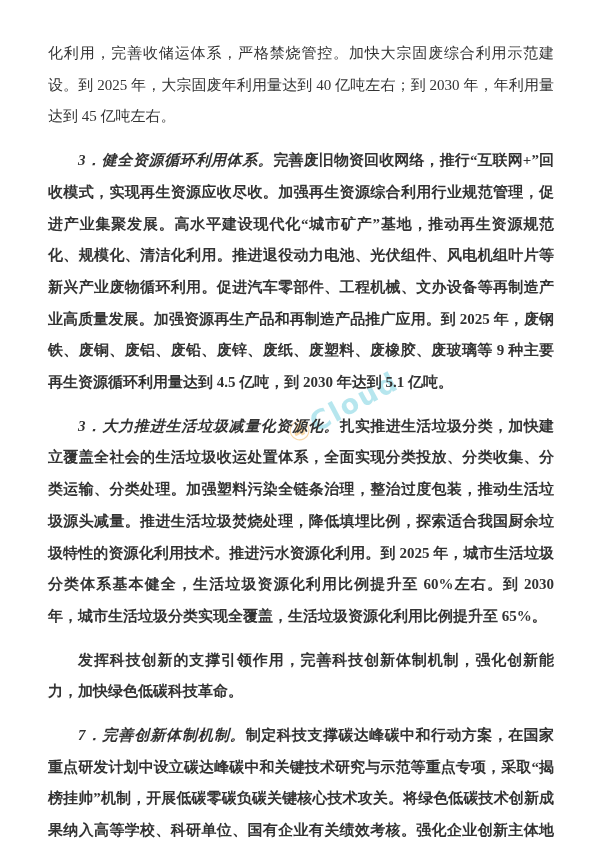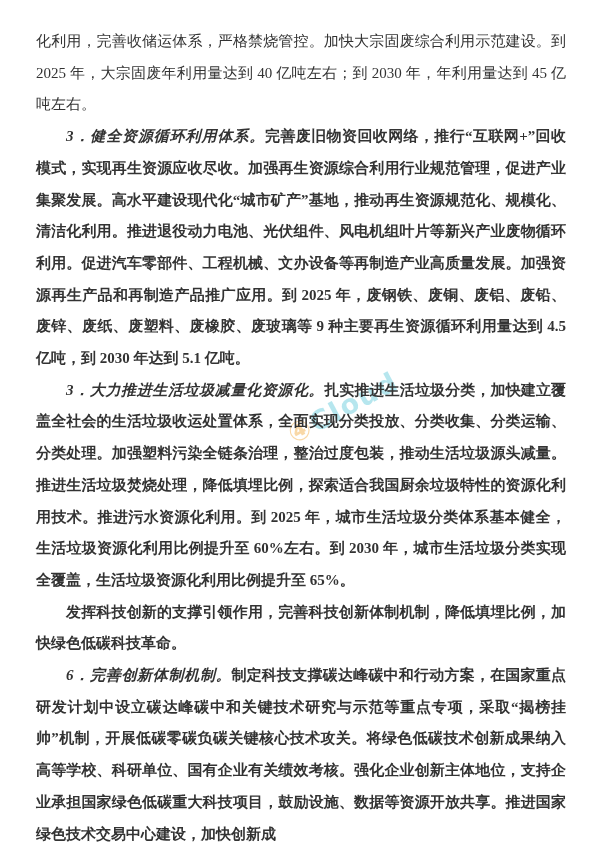--- a/index.html
+++ b/index.html
@@ -16,21 +16,21 @@
     position: absolute;
     left: 36px;
     top: 26px;
     width: 530px;
     color: #333333;
     font-size: 15px;
     line-height: 31.7px;
     text-align: justify;
     text-justify: inter-ideograph;
   }
-  .content p { margin: 0; padding: 0; }
+  .content p { margin: 12px; padding: 0; }
   .content p.indent { text-indent: 2em; font-weight: bold; }
   .kai {
     font-style: italic;
     letter-spacing: 0.5px;
   }
   .watermark {
     position: absolute;
     left: 258px;
     top: 392px;
     width: 170px;
@@ -59,18 +59,18 @@
 
   <div class="content">
 
     <p><span>化利用，完善收储运体系，严格禁烧管控。加快大宗固废综合利用示范建设。到 2025 年，大宗固废年利用量达到 40 亿吨左右；到 2030 年，年利用量达到 45 亿吨左右。</span></p>
 
     <p class="indent"><span class="kai">3．健全资源循环利用体系。</span><span>完善废旧物资回收网络，推行“互联网+”回收模式，实现再生资源应收尽收。加强再生资源综合利用行业规范管理，促进产业集聚发展。高水平建设现代化“城市矿产”基地，推动再生资源规范化、规模化、清洁化利用。推进退役动力电池、光伏组件、风电机组叶片等新兴产业废物循环利用。促进汽车零部件、工程机械、文办设备等再制造产业高质量发展。加强资源再生产品和再制造产品推广应用。到 2025 年，废钢铁、废铜、废铝、废铅、废锌、废纸、废塑料、废橡胶、废玻璃等 9 种主要再生资源循环利用量达到 4.5 亿吨，到 2030 年达到 5.1 亿吨。</span></p>
 
     <p class="indent"><span class="kai">3．大力推进生活垃圾减量化资源化。</span><span>扎实推进生活垃圾分类，加快建立覆盖全社会的生活垃圾收运处置体系，全面实现分类投放、分类收集、分类运输、分类处理。加强塑料污染全链条治理，整治过度包装，推动生活垃圾源头减量。推进生活垃圾焚烧处理，降低填埋比例，探索适合我国厨余垃圾特性的资源化利用技术。推进污水资源化利用。到 2025 年，城市生活垃圾分类体系基本健全，生活垃圾资源化利用比例提升至 60%左右。到 2030 年，城市生活垃圾分类实现全覆盖，生活垃圾资源化利用比例提升至 65%。</span></p>
 
 
-    <p class="indent"><span>发挥科技创新的支撑引领作用，完善科技创新体制机制，降低填埋比例，加快绿色低碳科技革命。</span></p>
+    <p class="indent"><span>发挥科技创新的支撑引领作用，完善科技创新体制机制，强化创新能力，加快绿色低碳科技革命。</span></p>
 
-    <p class="indent"><span class="kai">6．完善创新体制机制。</span><span>制定科技支撑碳达峰碳中和行动方案，在国家重点研发计划中设立碳达峰碳中和关键技术研究与示范等重点专项，采取“揭榜挂帅”机制，开展低碳零碳负碳关键核心技术攻关。将绿色低碳技术创新成果纳入高等学校、科研单位、国有企业有关绩效考核。强化企业创新主体地位，支持企业承担国家绿色低碳重大科技项目，鼓励设施、数据等资源开放共享。推进国家绿色技术交易中心建设，加快创新成</span></p>
+    <p class="indent"><span class="kai">7．完善创新体制机制。</span><span>制定科技支撑碳达峰碳中和行动方案，在国家重点研发计划中设立碳达峰碳中和关键技术研究与示范等重点专项，采取“揭榜挂帅”机制，开展低碳零碳负碳关键核心技术攻关。将绿色低碳技术创新成果纳入高等学校、科研单位、国有企业有关绩效考核。强化企业创新主体地位，支持企业承担国家绿色低碳重大科技项目，鼓励设施、数据等资源开放共享。推进国家绿色技术交易中心建设，加快创新成</span></p>
 
   </div>
 </div>
 
 </body></html>

